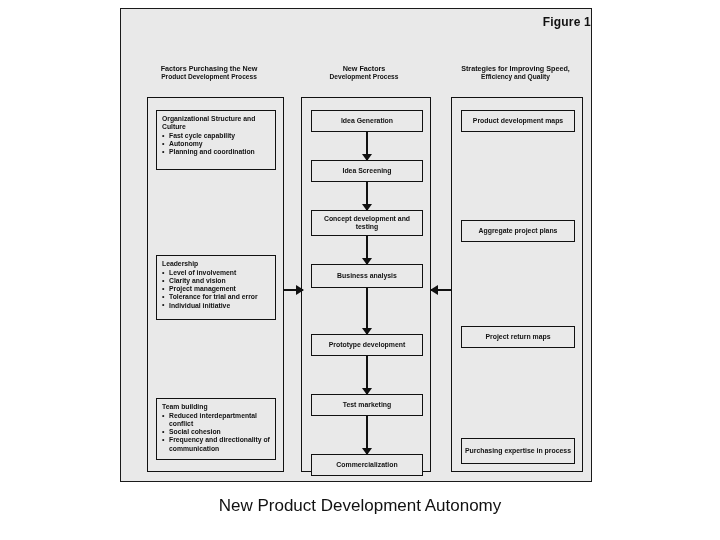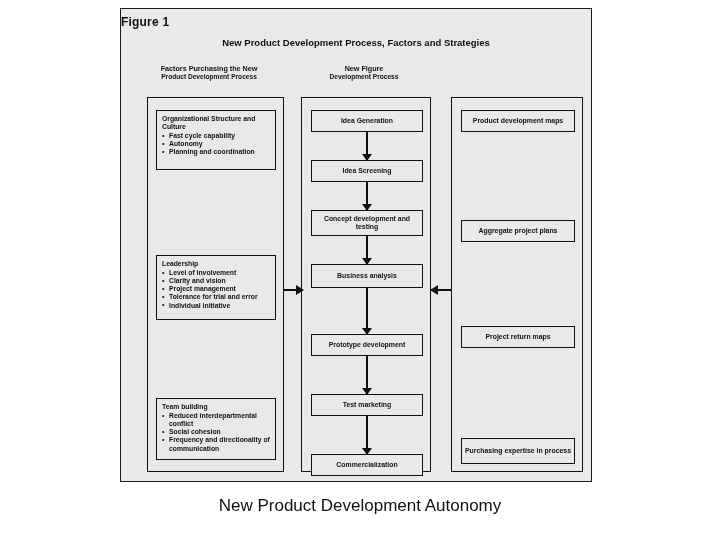--- a/index.html
+++ b/index.html
@@ -24,21 +24,21 @@
     height: 474px;
     background: #e9e9e9;
     border: 1px solid #1a1a1a;
     box-sizing: border-box;
   }
 
   #figure-title {
     position: absolute;
     left: 0; right: 0;
     top: 6px;
-    text-align: left;
+    text-align: right;
     font-size: 12px;
     font-weight: bold;
     color: #111;
     letter-spacing: 0.2px;
   }
   #figure-subtitle {
     position: absolute;
     left: 0; right: 0;
     top: 28px;
     text-align: center;
@@ -205,29 +205,32 @@
     color: #111;
     font-family: "Liberation Sans", sans-serif;
   }
 </style>
 </head>
 <body>
 
 <div id="figure-panel">
 
   <div id="figure-title">Figure 1</div>
-  <div id="figure-subtitle">New Product Development Process, Factors and Strategies</div>
 
   <div id="heading-left" class="col-heading">
     <div class="l1">Factors Purchasing the New</div>
     <div class="l2">Product Development Process</div>
   </div>
   <div id="heading-center" class="col-heading">
-    <div class="l1">New Figure</div>
+    <div class="l1">New Factors</div>
     <div class="l2">Development Process</div>
+  </div>
+  <div id="heading-right" class="col-heading">
+    <div class="l1">Strategies for Improving Speed,</div>
+    <div class="l2">Efficiency and Quality</div>
   </div>
 
   <div id="col-left" class="column-box">
     <div id="factor-0" class="factor-box">
       <div class="factor-title">Organizational Structure and Culture</div>
       <ul class="factor-list">
         <li>Fast cycle capability</li>
         <li>Autonomy</li>
         <li>Planning and coordination</li>
       </ul>

